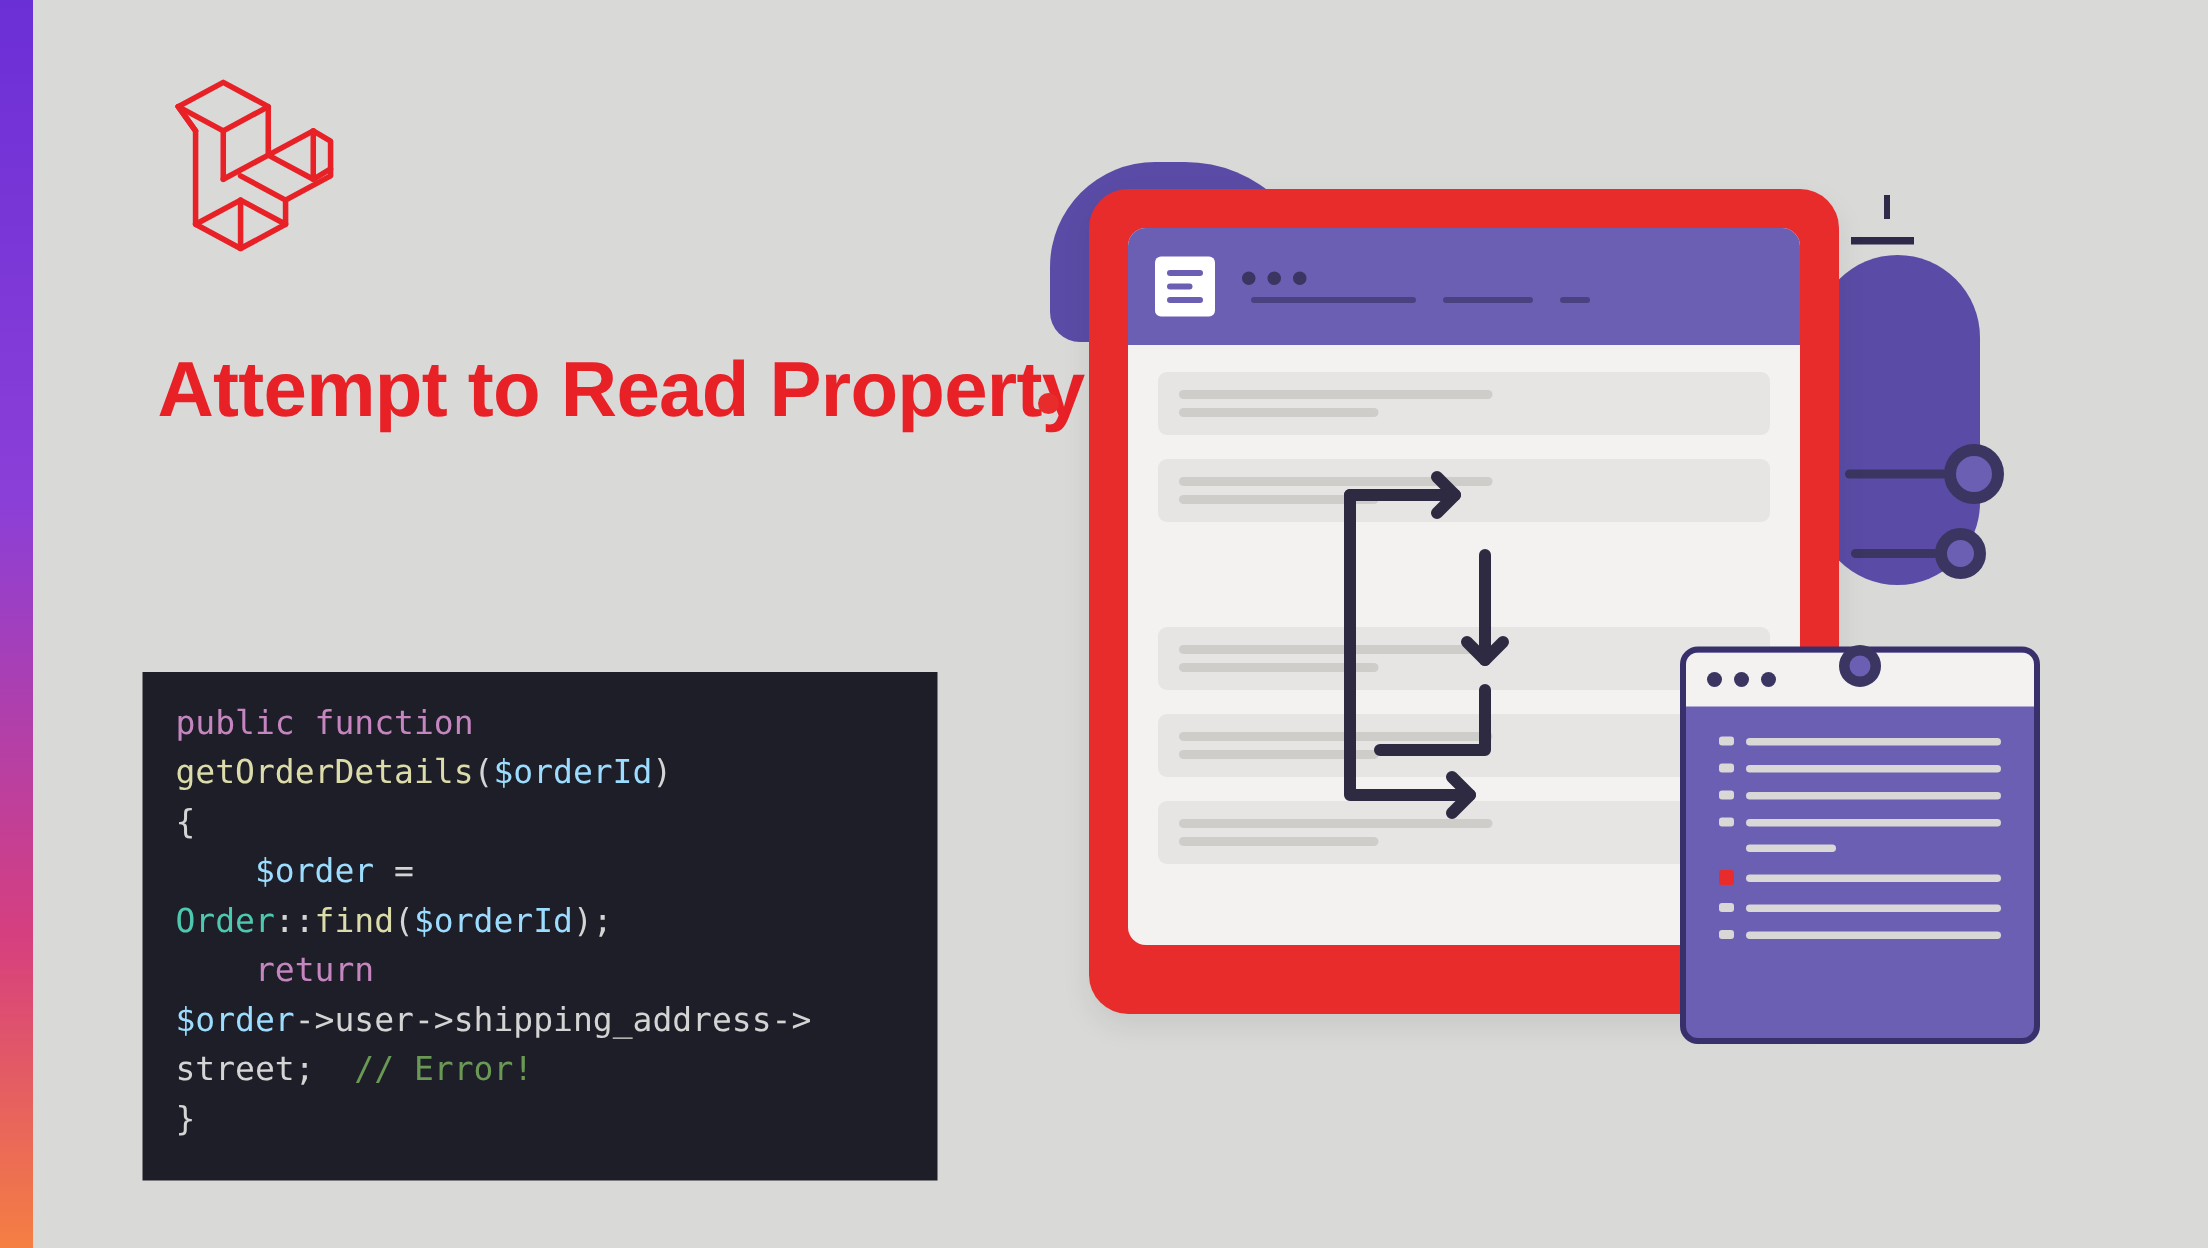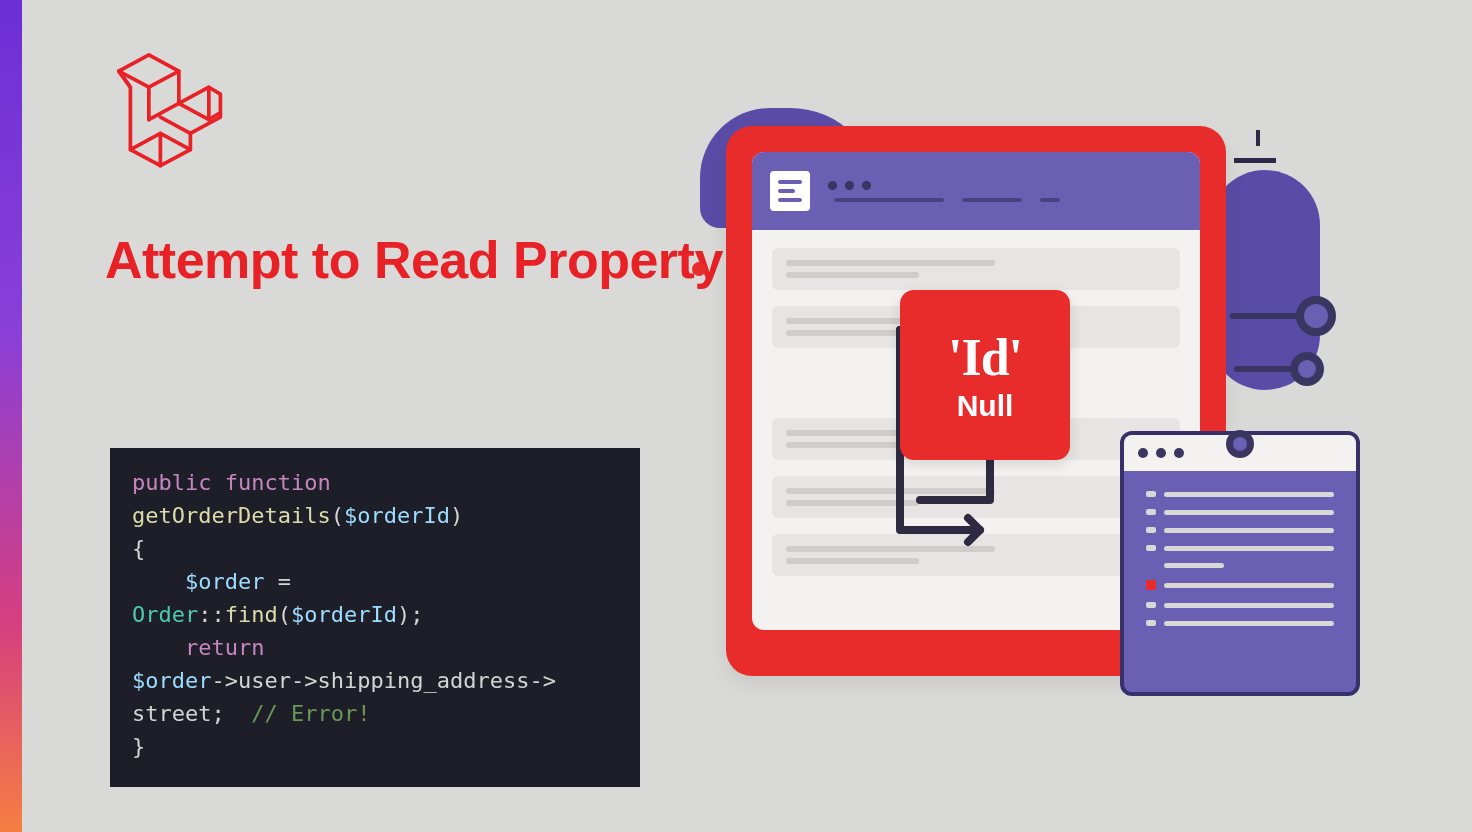--- a/index.html
+++ b/index.html
@@ -31,21 +31,21 @@
       left: 105px;
       top: 225px;
       font-size: 52px;
       font-weight: 800;
       color: #e82127;
       line-height: 1.35;
       letter-spacing: -0.5px;
     }
     .code-block {
       position: absolute;
-      left: 110px;
+      left: 95px;
       top: 448px;
       width: 530px;
       background: #1e1e28;
       padding: 18px 22px 24px 22px;
       font-family: "Consolas", "Monaco", monospace;
       font-size: 22px;
       line-height: 1.5;
       color: #d4d4d4;
     }
     .keyword { color: #c586c0; }
@@ -328,24 +328,20 @@
       <path d="M40 30 L40 230 L120 230"></path>
       <path d="M108 218 L120 230 L108 242"></path>
       <path d="M40 30 L110 30"></path>
       <path d="M98 18 L110 30 L98 42"></path>
       <path d="M130 70 L130 140"></path>
       <path d="M118 128 L130 140 L142 128"></path>
       <path d="M130 160 L130 200 L60 200"></path>
     </g>
   </svg>
 
-  <div class="red-card">
-    <div class="id-text">'Id'</div>
-    <div class="null-text">Null</div>
-  </div>
 
   <div class="knob"></div>
   <div class="knob-line"></div>
 
   <div class="small-window">
     <div class="sw-header">
         <span></span>
         <span></span>
         <span></span>
       </div>

